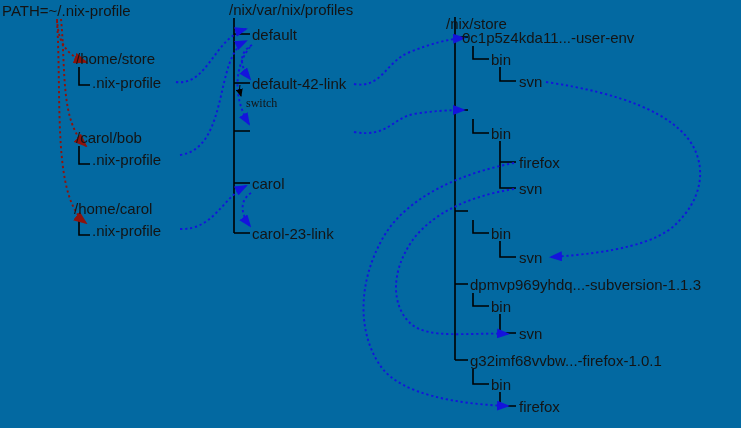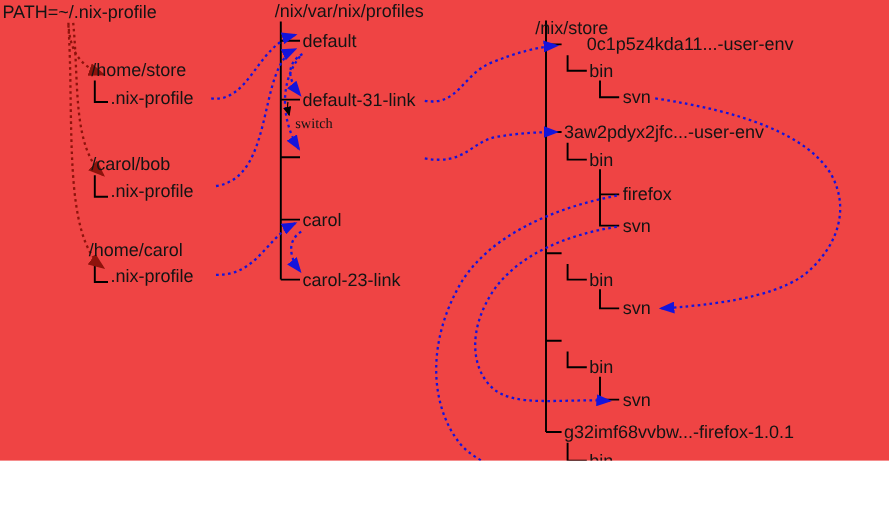--- a/index.html
+++ b/index.html
@@ -1,17 +1,17 @@
 <!DOCTYPE html>
 <html><head>
 <meta charset="utf-8">
 <style>
   html,body{margin:0;padding:0;background:#ffffff;}
   .canvas{
-    position:relative;width:741px;height:384px;background:#ef4444;overflow:hidden;
+    position:relative;width:741px;height:428px;background:#0369a1;overflow:hidden;
     font-family:"Liberation Sans",sans-serif;
   }
   .lbl{
     position:absolute;font:15px/15px "Liberation Sans",sans-serif;color:#141414;
     white-space:nowrap;letter-spacing:0;
   }
   .lbl-serif{
     position:absolute;font:12px/12px "Liberation Serif",serif;color:#141414;white-space:nowrap;
   }
   svg.layer{position:absolute;left:0;top:0;width:741px;height:428px;}
@@ -79,39 +79,39 @@
   <span class="lbl" style="left:92px;top:75px">.nix-profile</span>
 
   <span class="lbl" style="left:76px;top:130px">/carol/bob</span>
   <span class="lbl" style="left:92px;top:152px">.nix-profile</span>
 
   <span class="lbl" style="left:74px;top:201px">/home/carol</span>
   <span class="lbl" style="left:92px;top:223px">.nix-profile</span>
 
   <span class="lbl" style="left:229px;top:2px">/nix/var/nix/profiles</span>
   <span class="lbl" style="left:252px;top:27px">default</span>
-  <span class="lbl" style="left:252px;top:76px">default-31-link</span>
+  <span class="lbl" style="left:252px;top:76px">default-42-link</span>
   <span class="lbl-serif" style="left:246px;top:97px">switch</span>
   <span class="lbl" style="left:252px;top:176px">carol</span>
   <span class="lbl" style="left:252px;top:226px">carol-23-link</span>
 
   <span class="lbl" style="left:446px;top:16px">/nix/store</span>
 
-  <span class="lbl" style="left:489px;top:30px">0c1p5z4kda11...-user-env</span>
+  <span class="lbl" style="left:462px;top:30px">0c1p5z4kda11...-user-env</span>
   <span class="lbl" style="left:491px;top:52px">bin</span>
   <span class="lbl" style="left:519px;top:74px">svn</span>
 
-  <span class="lbl" style="left:470px;top:103px">3aw2pdyx2jfc...-user-env</span>
   <span class="lbl" style="left:491px;top:126px">bin</span>
   <span class="lbl" style="left:519px;top:155px">firefox</span>
   <span class="lbl" style="left:519px;top:181px">svn</span>
 
   <span class="lbl" style="left:491px;top:226px">bin</span>
   <span class="lbl" style="left:519px;top:250px">svn</span>
 
+  <span class="lbl" style="left:470px;top:277px">dpmvp969yhdq...-subversion-1.1.3</span>
   <span class="lbl" style="left:491px;top:299px">bin</span>
   <span class="lbl" style="left:519px;top:326px">svn</span>
 
   <span class="lbl" style="left:470px;top:353px">g32imf68vvbw...-firefox-1.0.1</span>
   <span class="lbl" style="left:491px;top:377px">bin</span>
   <span class="lbl" style="left:519px;top:399px">firefox</span>
 
 </div>
 
 </body></html>

